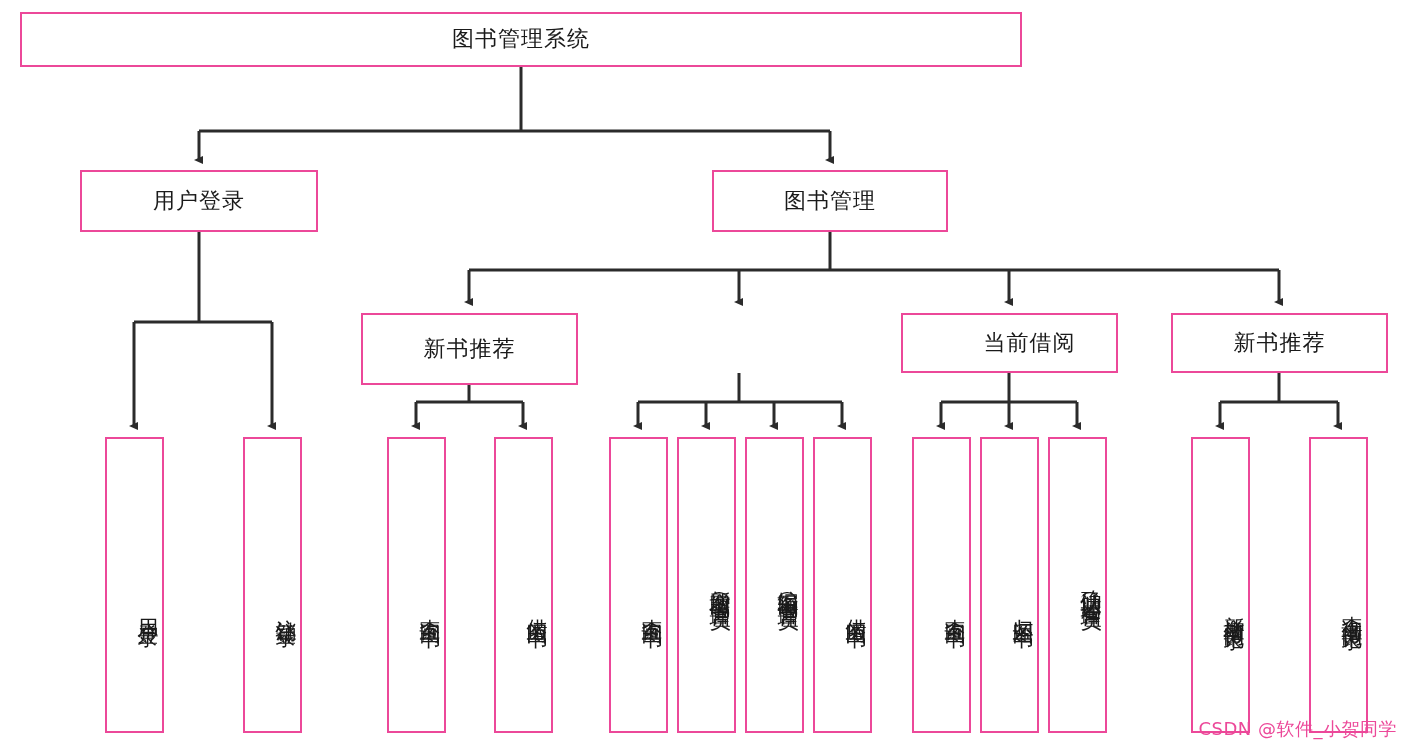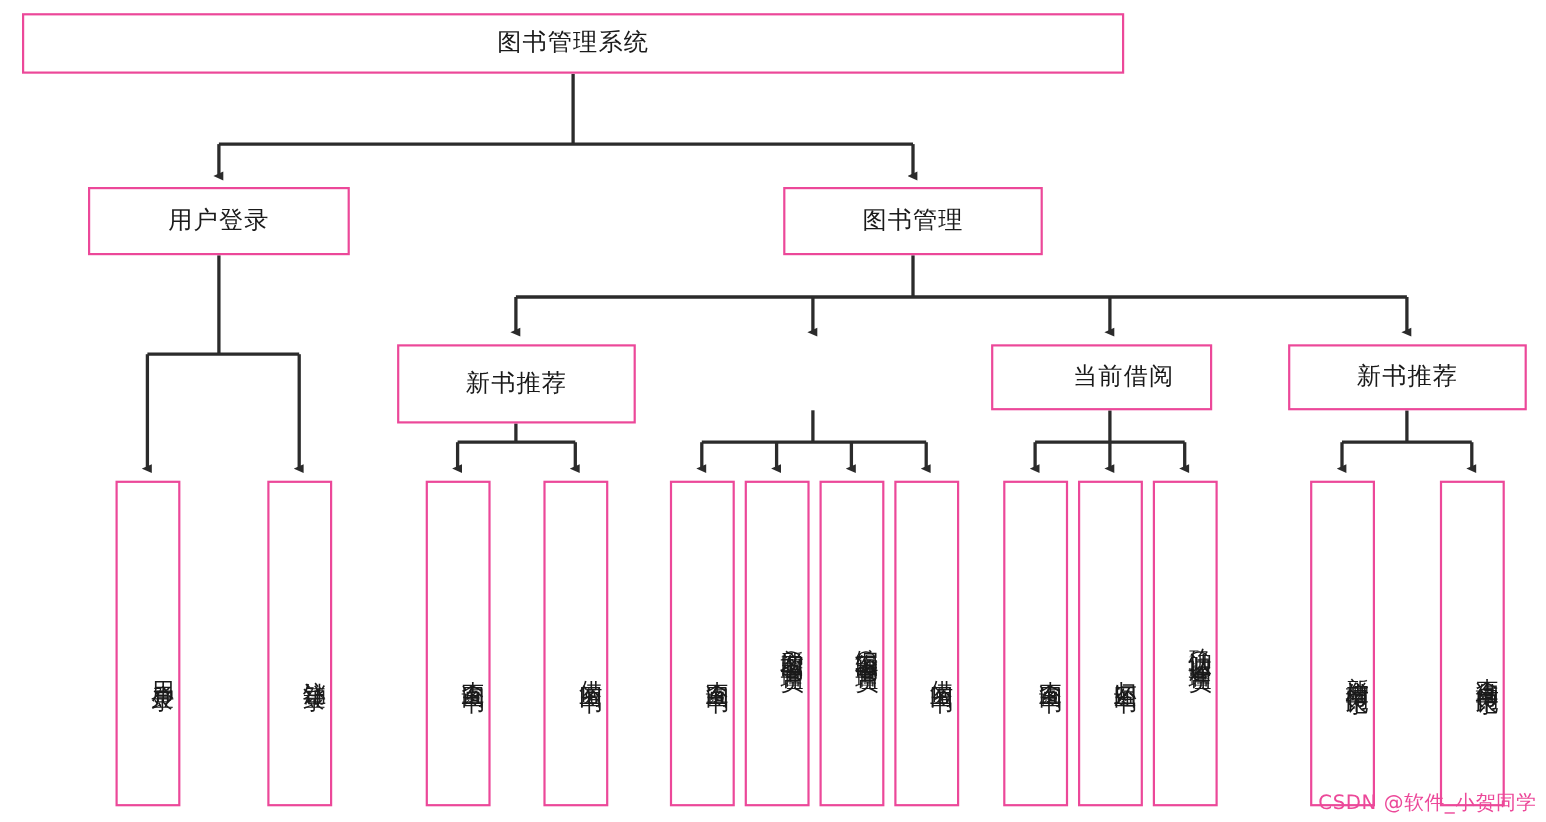--- a/index.html
+++ b/index.html
@@ -135,21 +135,21 @@
   <div class="node h" style="left:80px; top:170px; width:238px; height:62px;">
     <span>用户登录</span>
   </div>
   <div class="node h" style="left:712px; top:170px; width:236px; height:62px;">
     <span>图书管理</span>
   </div>
 
   <div class="node h" style="left:361px; top:313px; width:217px; height:72px;">
     <span>新书推荐</span>
   </div>
-  <div class="node h" style="left:901px; top:313px; width:201px; height:60px;padding-left:40px;">
+  <div class="node h" style="left:901px; top:313px; width:217px; height:60px;padding-left:40px;">
     <span>当前借阅</span>
   </div>
   <div class="node h" style="left:1171px; top:313px; width:217px; height:60px;">
     <span>新书推荐</span>
   </div>
 
   <div class="node v mid" style="left:105px; top:437px; width:59px; height:296px;">
     <span class="vtext">用户登录</span>
   </div>
   <div class="node v mid" style="left:243px; top:437px; width:59px; height:296px;">

